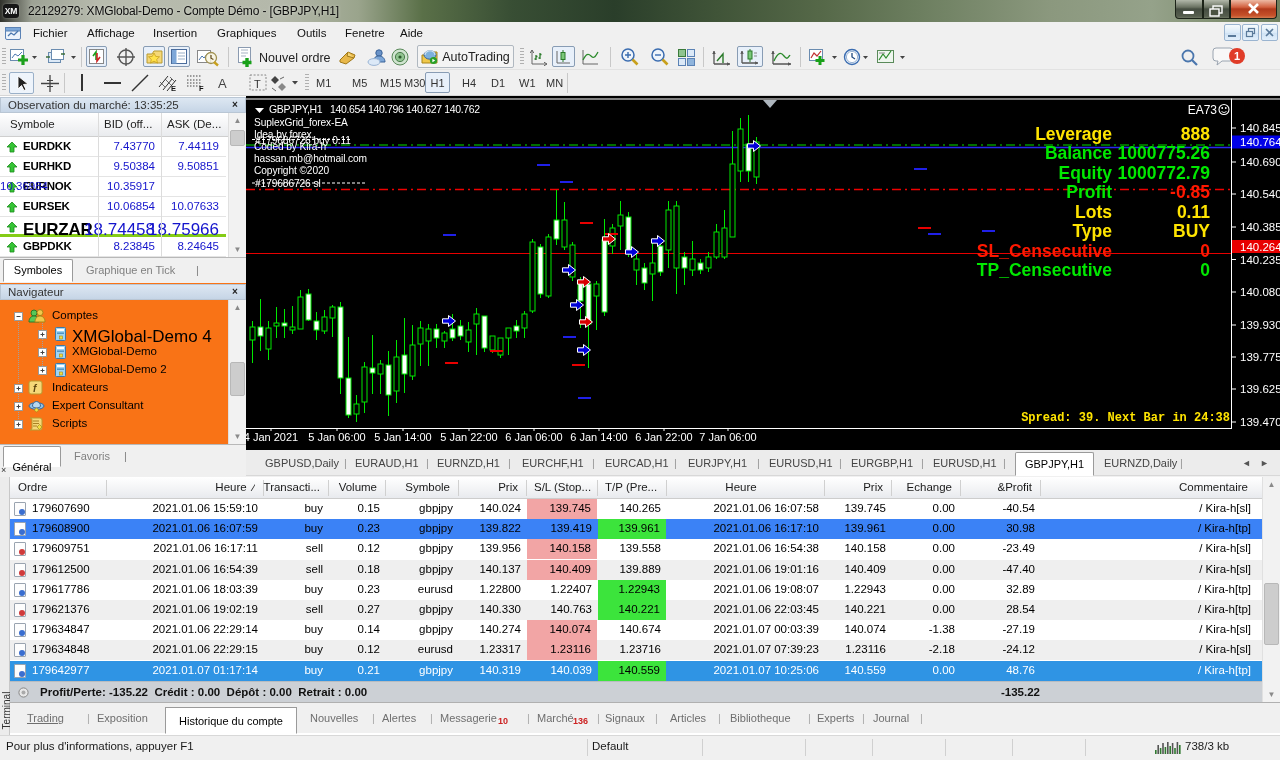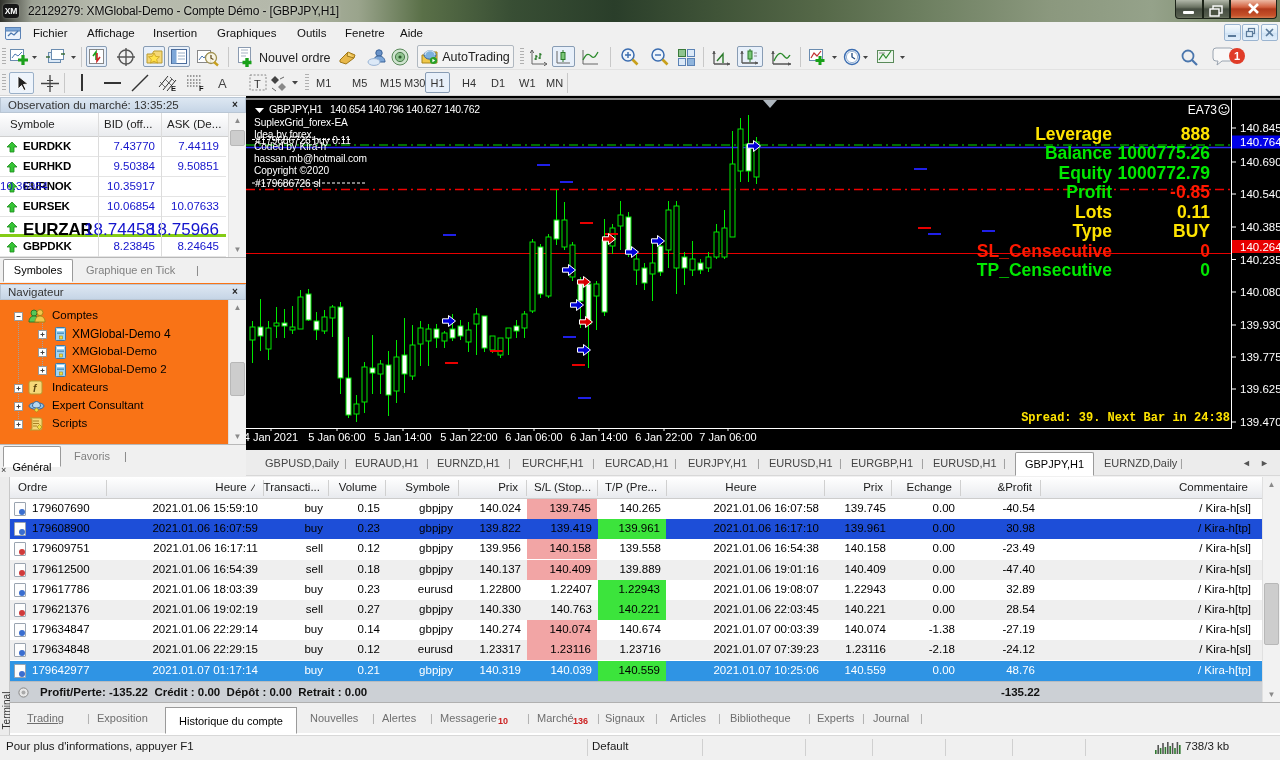--- a/index.html
+++ b/index.html
@@ -417,21 +417,21 @@
       <svg class="abs" style="left:38px;top:47px" width="9" height="9">
         <rect x="0.5" y="0.5" width="8" height="8" fill="#fff" stroke="#9a9a9a"></rect>
         <path d="M2.5 4.5 h4 M4.5 2.5 v4" stroke="#444"></path>
       </svg>
       <svg class="abs" style="left:54px;top:43px" width="14" height="16">
         <rect x="1.5" y="1.5" width="10" height="13" rx="1" fill="#9fd4f4" stroke="#3a78a8"></rect>
         <rect x="3" y="3" width="7" height="2" fill="#fff"></rect>
         <rect x="3" y="6.5" width="7" height="1.4" fill="#4a90c0"></rect>
         <rect x="5.5" y="10" width="3" height="3" fill="#f0e040" stroke="#a88418" stroke-width=".6"></rect>
       </svg>
-      <span class="abs" style="left:72px;top:44px;font-size:12px;color:#000">XMGlobal-Demo 4</span>
+      <span class="abs" style="left:72px;top:44px;font-size:17px;color:#000">XMGlobal-Demo 4</span>
       <svg class="abs" style="left:38px;top:65px" width="9" height="9">
         <rect x="0.5" y="0.5" width="8" height="8" fill="#fff" stroke="#9a9a9a"></rect>
         <path d="M2.5 4.5 h4 M4.5 2.5 v4" stroke="#444"></path>
       </svg>
       <svg class="abs" style="left:54px;top:61px" width="14" height="16">
         <rect x="1.5" y="1.5" width="10" height="13" rx="1" fill="#9fd4f4" stroke="#3a78a8"></rect>
         <rect x="3" y="3" width="7" height="2" fill="#fff"></rect>
         <rect x="3" y="6.5" width="7" height="1.4" fill="#4a90c0"></rect>
         <rect x="5.5" y="10" width="3" height="3" fill="#f0e040" stroke="#a88418" stroke-width=".6"></rect>
       </svg>
@@ -791,21 +791,21 @@
         <span class="tc" style="left:375px;width:68px">gbpjpy</span>
         <span class="tc" style="left:448px;width:63px">140.024</span>
         <span class="tc" style="background:#f2a5a5;color:#000;left:517px;width:70px;padding-right:6px;top:0;height:20px;padding-top:3px">139.745</span>
         <span class="tc" style="left:587px;width:64px">140.265</span>
         <span class="tc" style="left:656px;width:153px">2021.01.06 16:07:58</span>
         <span class="tc" style="left:814px;width:62px">139.745</span>
         <span class="tc" style="left:881px;width:64px">0.00</span>
         <span class="tc" style="left:950px;width:75px">-40.54</span>
         <span class="tc" style="left:1030px;width:211px">/ Kira-h[sl]</span>
       </div>
-      <div class="trow" style="top:42.2px;background:#1d4ed8">
+      <div class="trow" style="top:42.2px;background:#3b82f6">
         <div class="docicon dbuy"></div>
         <span class="tc" style="left:22px;text-align:left;color:#000">179608900</span>
         <span class="tc" style="left:96px;width:152px">2021.01.06 16:07:59</span>
         <span class="tc" style="left:253px;width:60px">buy</span>
         <span class="tc" style="left:318px;width:52px">0.23</span>
         <span class="tc" style="left:375px;width:68px">gbpjpy</span>
         <span class="tc" style="left:448px;width:63px">139.822</span>
         <span class="tc" style="left:516px;width:66px">139.419</span>
         <span class="tc" style="background:#3ce43c;color:#000;left:588px;width:68px;padding-right:6px;top:0;height:20px;padding-top:3px">139.961</span>
         <span class="tc" style="left:656px;width:153px">2021.01.06 16:17:10</span>

